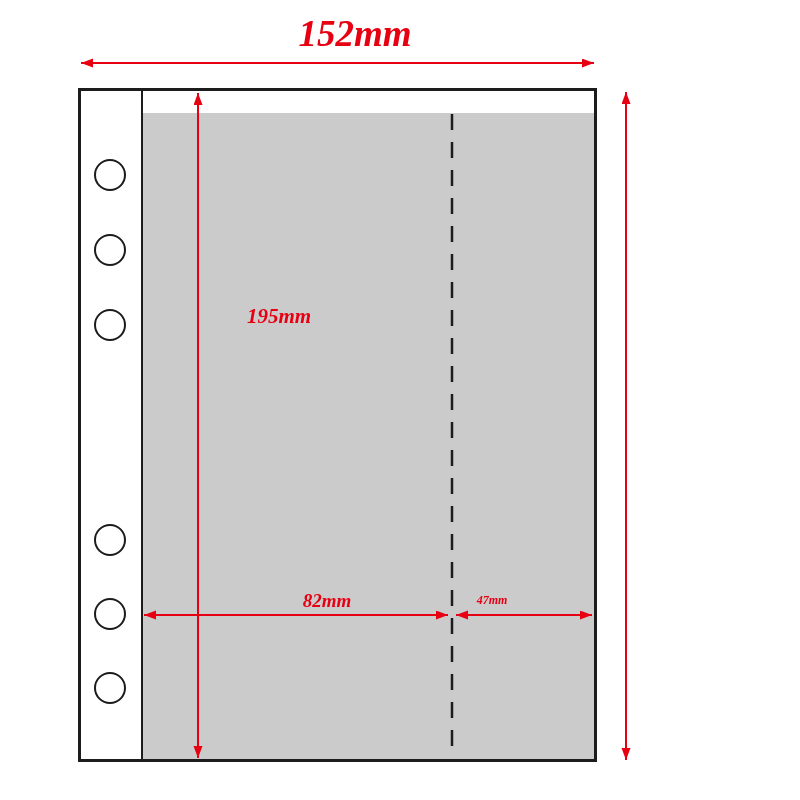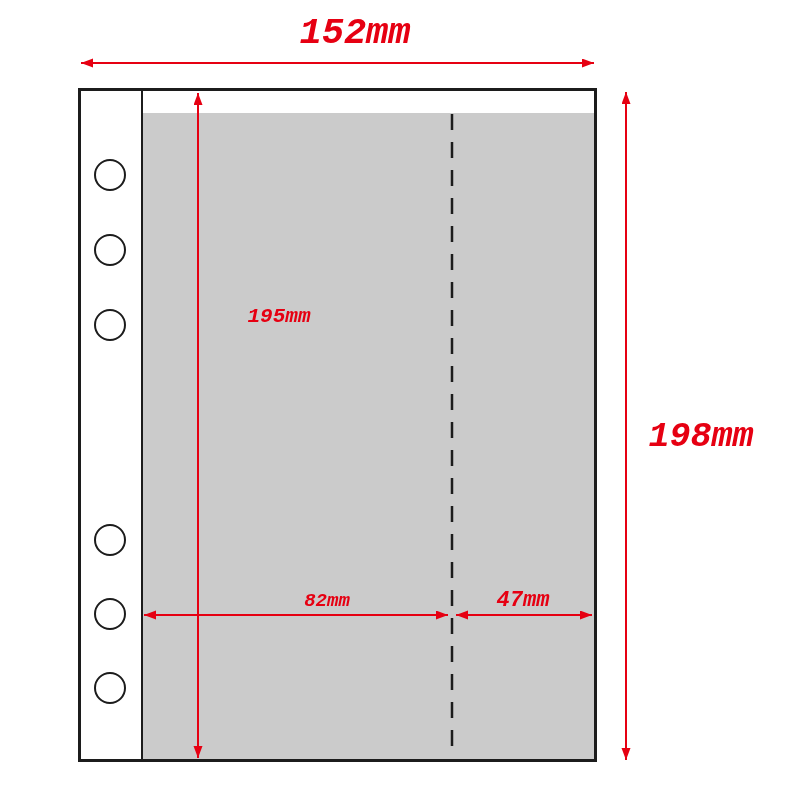--- a/index.html
+++ b/index.html
@@ -7,21 +7,21 @@
     --outline-black:#1c1c1c;
     --pocket-gray:#cbcbcb;
     --dimension-red:#e60012;
   }
   *{margin:0;padding:0;box-sizing:border-box;}
   html,body{background:#fff;}
   .canvas{
     position:relative;
     width:780px;height:800px;
     background:var(--background);
-    font-family:Liberation Mono, monospace;
+    font-family:Liberation Serif, serif;
     overflow:hidden;
   }
   
   .page{
     position:absolute;
     left:78px;top:88px;width:519px;height:674px;
     border:3px solid var(--outline-black);
     background:#fff;
   }
   
@@ -70,21 +70,21 @@
     font-style:italic;
     font-weight:bold;
     white-space:nowrap;
     transform:translate(-50%,-50%);
     letter-spacing:0px;
   }
   .lbl-width{left:355px;top:33px;font-size:37px;}
   .lbl-height{left:701px;top:437px;font-size:35px;}
   .lbl-pocket-height{left:271px;top:316px;font-size:21px;margin-left:8px;}
   .lbl-left-section{left:327px;top:601px;font-size:19px;}
-  .lbl-right-section{left:523px;top:600px;font-size:22px;}
+  .lbl-right-section{left:492px;top:600px;font-size:12px;}
 </style>
 </head>
 <body>
 
 <div class="canvas">
 
   <div class="page">
     <div class="strip-divider"></div>
     <div class="pocket"></div>
     <div class="hole h1"></div>
@@ -109,18 +109,17 @@
     <line class="dim-line" x1="626" y1="92" x2="626" y2="760" marker-start="url(#arr)" marker-end="url(#arr)"></line>
 
     <line class="dim-line" x1="198" y1="93" x2="198" y2="758" marker-start="url(#arr)" marker-end="url(#arr)"></line>
 
     <line class="dim-line" x1="144" y1="615" x2="448" y2="615" marker-start="url(#arr)" marker-end="url(#arr)"></line>
 
     <line class="dim-line" x1="456" y1="615" x2="592" y2="615" marker-start="url(#arr)" marker-end="url(#arr)"></line>
   </svg>
 
   <div class="dim-label lbl-width">152mm</div>
-  <div class="dim-label lbl-height">198mm</div>
   <div class="dim-label lbl-pocket-height">195mm</div>
   <div class="dim-label lbl-left-section">82mm</div>
   <div class="dim-label lbl-right-section">47mm</div>
 
 </div>
 
 </body></html>

